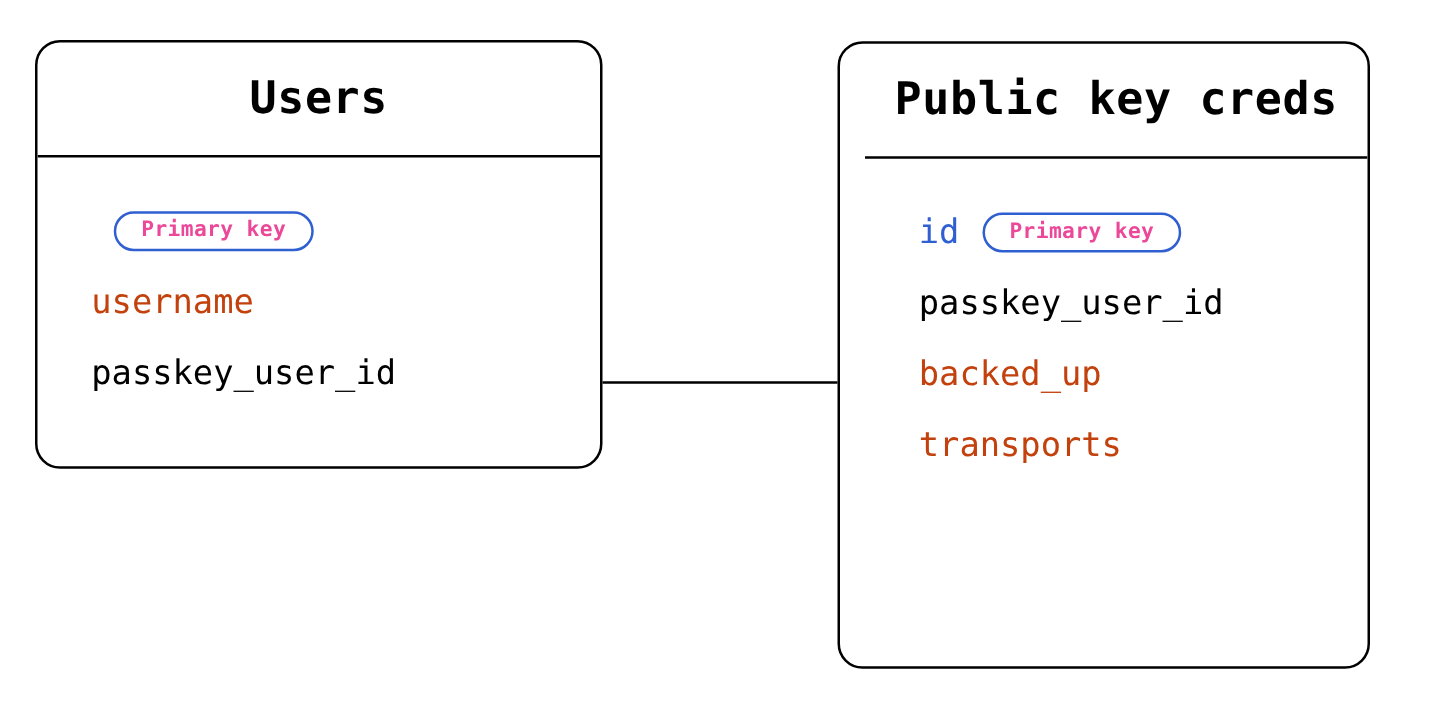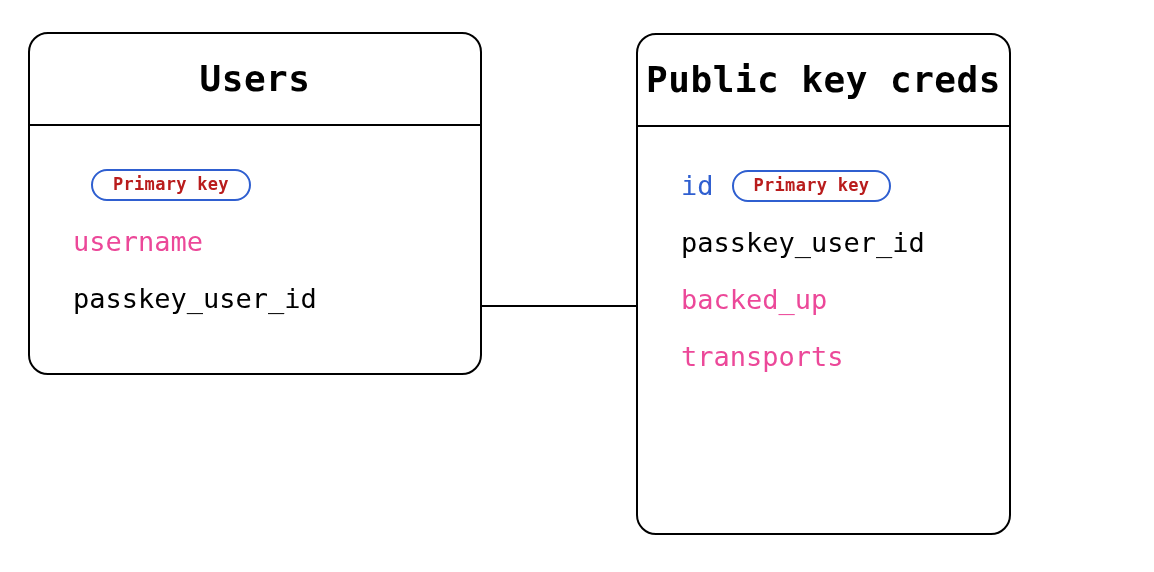--- a/index.html
+++ b/index.html
@@ -64,42 +64,42 @@
   }
   .field-name {
     font-family: "DejaVu Sans Mono", "Liberation Mono", monospace;
     font-size: 27px;
     line-height: 1;
     color: #111111;
     white-space: nowrap;
   }
   .field-name.pk   { color: #2F5FD0; }
   .field-name.fk   { color: #000000; }
-  .field-name.plain{ color: #ec4899; }
+  .field-name.plain{ color: #c2410c; }
 
   
   .pk-badge {
     display: inline-flex;
     align-items: center;
     justify-content: center;
     margin-left: 18px;
     height: 32px;
     padding: 0 20px;
     box-sizing: border-box;
     border: 2px solid #2F5FD0;
     border-radius: 999px;
     background: #ffffff;
   }
   .pk-badge-label {
     font-family: "DejaVu Sans Mono", "Liberation Mono", monospace;
     font-weight: bold;
     font-size: 17px;
     line-height: 1;
     letter-spacing: 0.3px;
-    color: #b91c1c;
+    color: #ec4899;
     white-space: nowrap;
   }
 </style>
 </head>
 <body>
 
 <div id="canvas">
 
   <div id="connectors">
       <div class="connector" style="left: 482px; top: 304.75px; width: 188px; height: 2.5px; background: rgb(0, 0, 0);"></div>
@@ -117,21 +117,21 @@
             </span>
           </div>
           <div class="field-row">
             <span class="field-name plain">username</span>
           </div>
           <div class="field-row">
             <span class="field-name fk">passkey_user_id</span>
           </div>
         </div>
       </div>
-      <div class="entity" style="left: 636px; top: 33px; width: 375px; height: 502px;">
+      <div class="entity" style="left: 670px; top: 33px; width: 426px; height: 502px; padding-left: 20px;">
         <div class="entity-header">
           <div class="entity-title">Public key creds</div>
         </div>
         <div class="entity-fields">
           <div class="field-row">
             <span class="field-name pk">id</span>
             <span class="pk-badge">
               <span class="pk-badge-label">Primary key</span>
             </span>
           </div>

